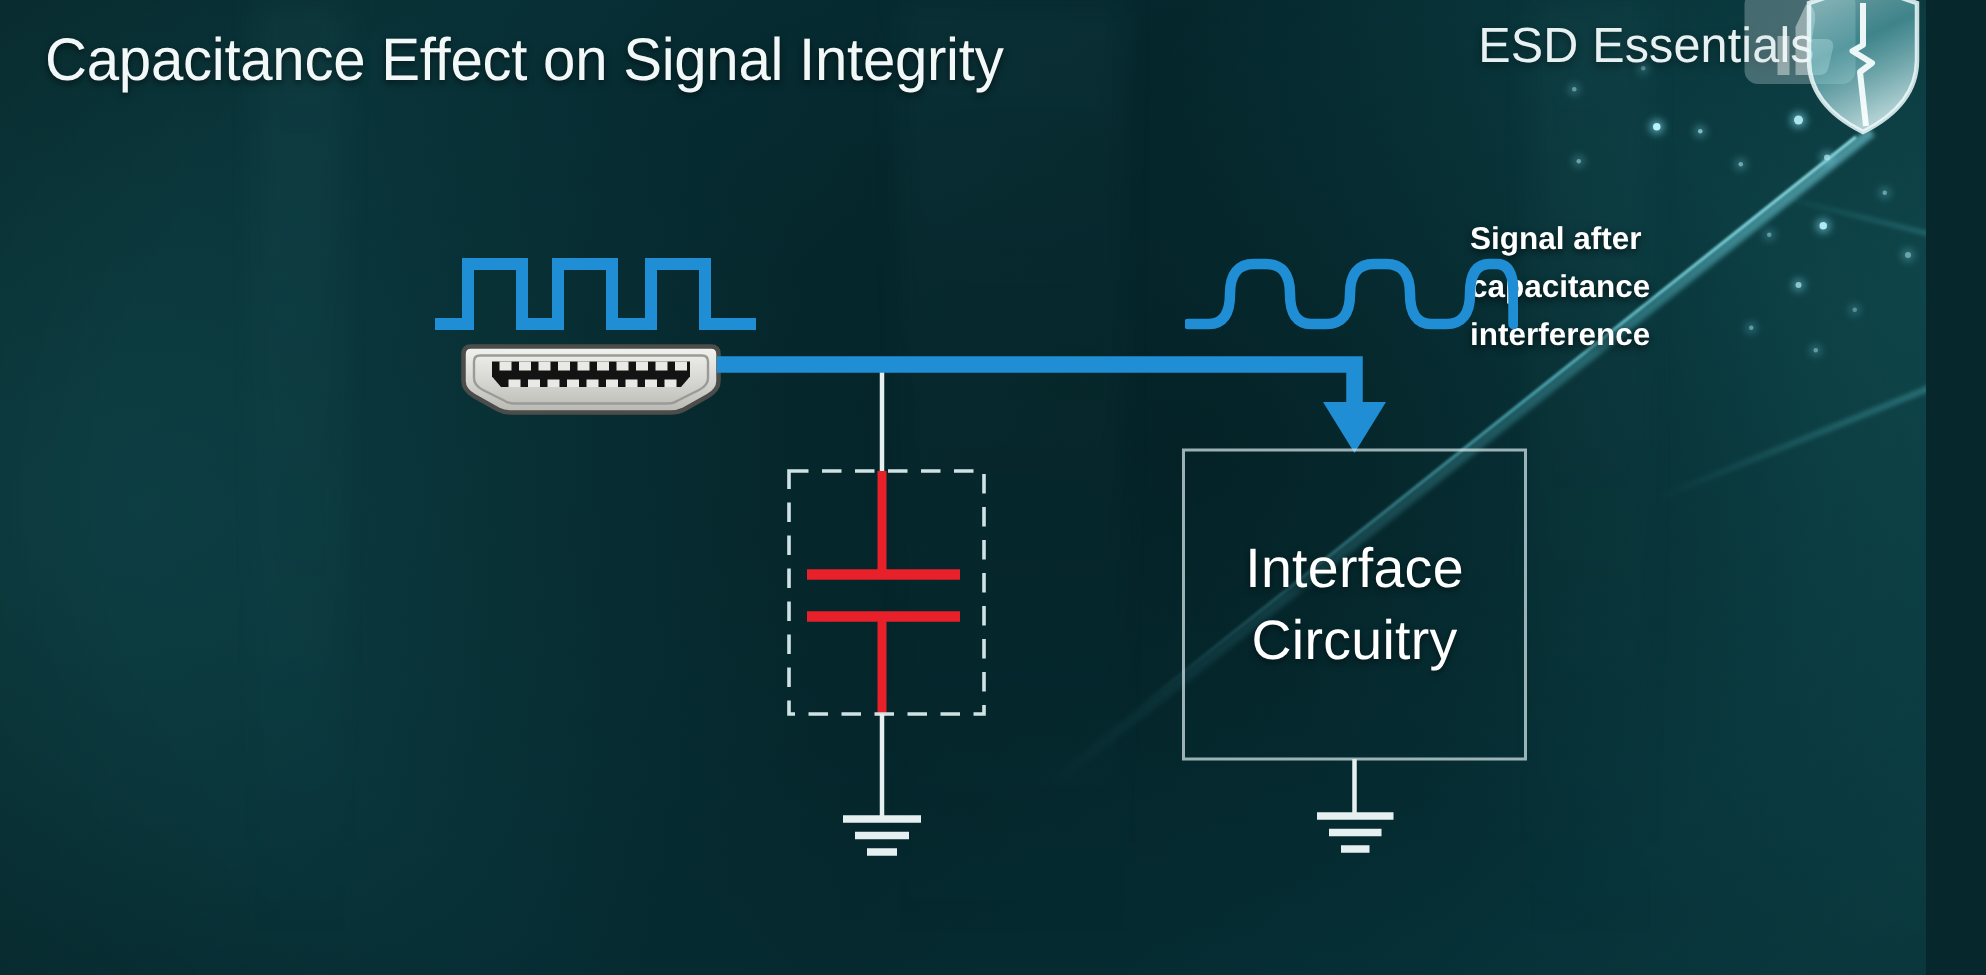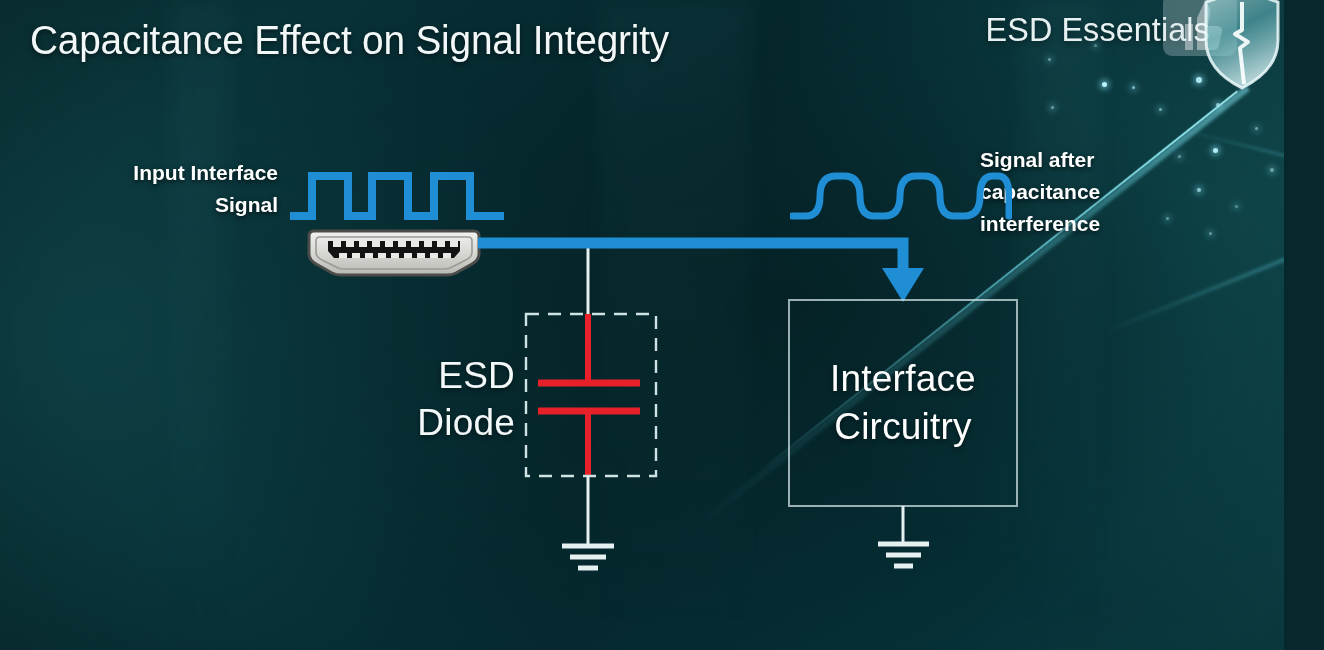--- a/index.html
+++ b/index.html
@@ -160,27 +160,23 @@
       <linearGradient id="shg" x1="0" y1="0" x2="0.35" y2="1">
         <stop offset="0%" stop-color="#bfe8ea" stop-opacity="0.62"></stop>
         <stop offset="48%" stop-color="#63b8c0" stop-opacity="0.58"></stop>
         <stop offset="100%" stop-color="#d8f4f6" stop-opacity="0.80"></stop>
       </linearGradient>
     </defs>
     <path d="M40 2 L76 14 L76 52 Q76 82 40 100 Q4 82 4 52 L4 14 Z" fill="url(#shg)" stroke="rgba(236,250,252,0.85)" stroke-width="3"></path>
     <path d="M40 14 L40 42 L33 46 L46 54 L38 60 L42 96" fill="none" stroke="rgba(250,255,255,0.92)" stroke-width="4" stroke-linejoin="round"></path>
   </svg>
 
-  <div class="lbl-bold" id="lbl-input" style="white-space:pre-line;">Input Interface
-Signal</div>
   <div class="lbl-bold" id="lbl-output" style="white-space:pre-line;">Signal after
 capacitance
 interference</div>
-  <div class="lbl-thin" id="lbl-esd" style="white-space:pre-line;">ESD
-Diode</div>
 
   <svg class="wave" style="left:288px; top:168px;" width="222" height="56" viewBox="0 0 222 56">
     <path d="M2 48 L24 48 L24 8 L60 8 L60 48 L84 48 L84 8 L120 8 L120 48 L146 48 L146 8 L182 8 L182 48 L216 48" fill="none" stroke="#1f8ed4" stroke-width="8" stroke-linecap="butt" stroke-linejoin="miter"></path>
   </svg>
 
   <svg class="wave" style="left:790px; top:168px;" width="222" height="56" viewBox="0 0 222 56">
     <path d="M2 48
              L16 48 Q30 48 30 28 Q30 8 46 8 L54 8 Q70 8 70 28 Q70 48 84 48
              L94 48 Q110 48 110 28 Q110 8 126 8 L134 8 Q150 8 150 28 Q150 48 164 48
              L174 48 Q190 48 190 28 Q190 8 203 8 L208 8 Q219 8 219 28 Q219 44 219 48" fill="none" stroke="#1f8ed4" stroke-width="7" stroke-linecap="round" stroke-linejoin="round"></path>

